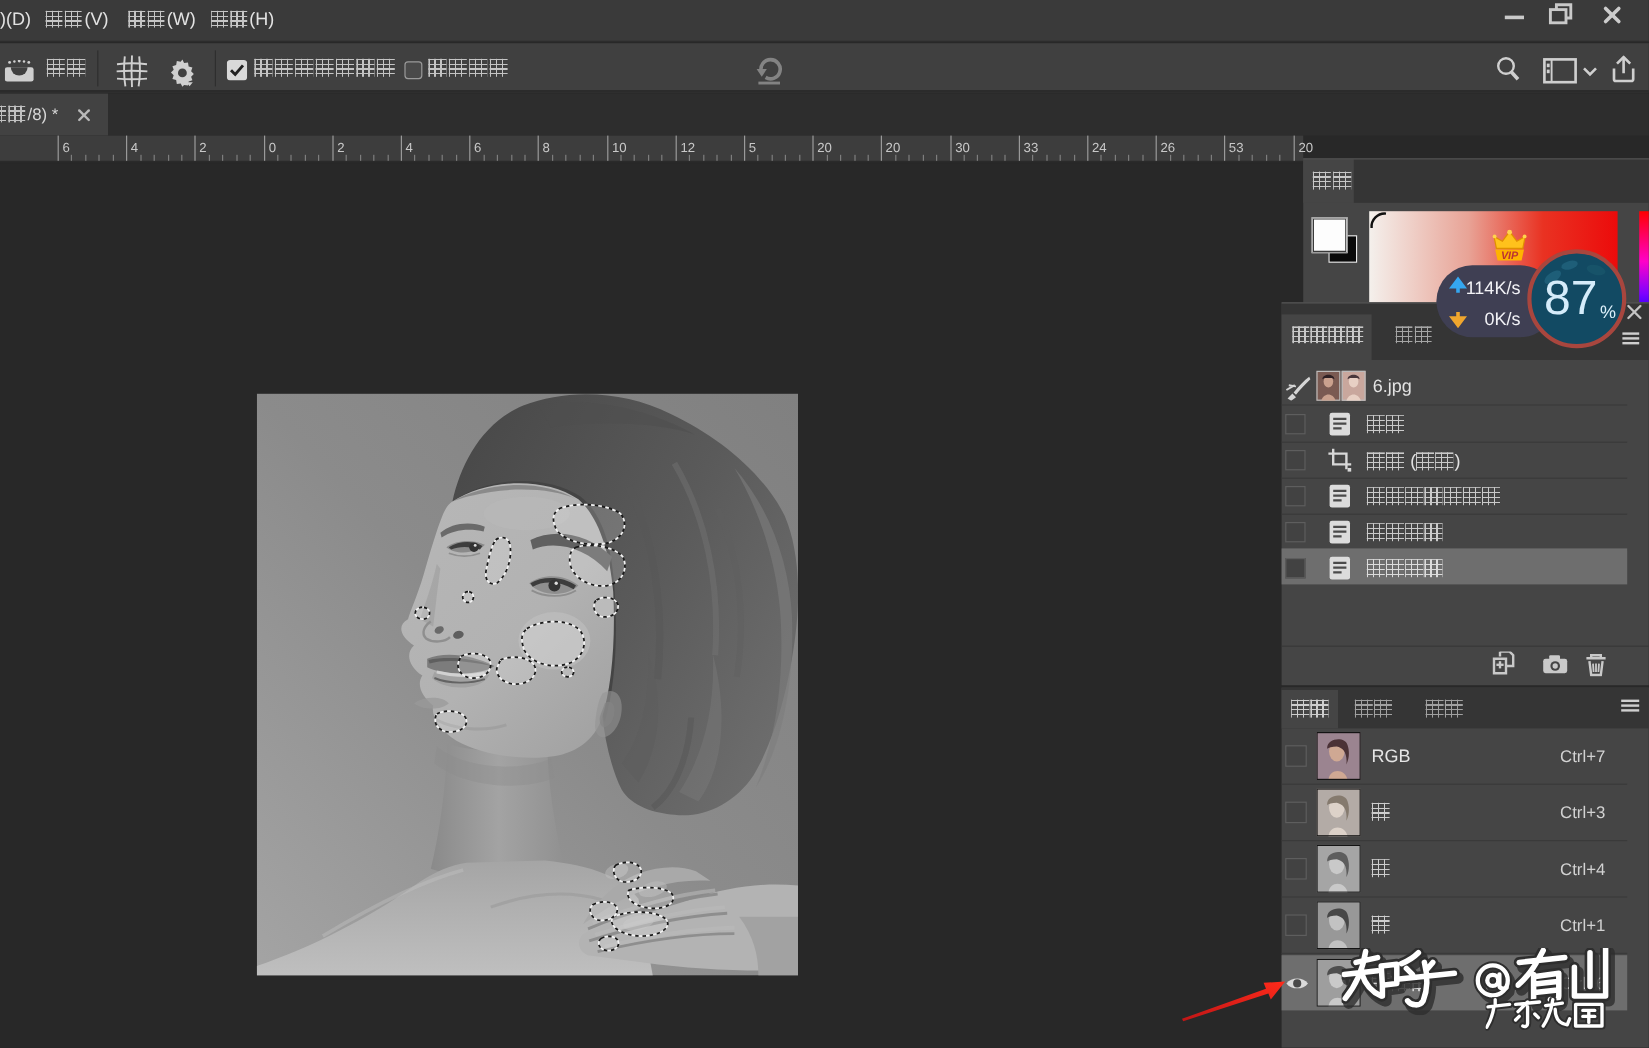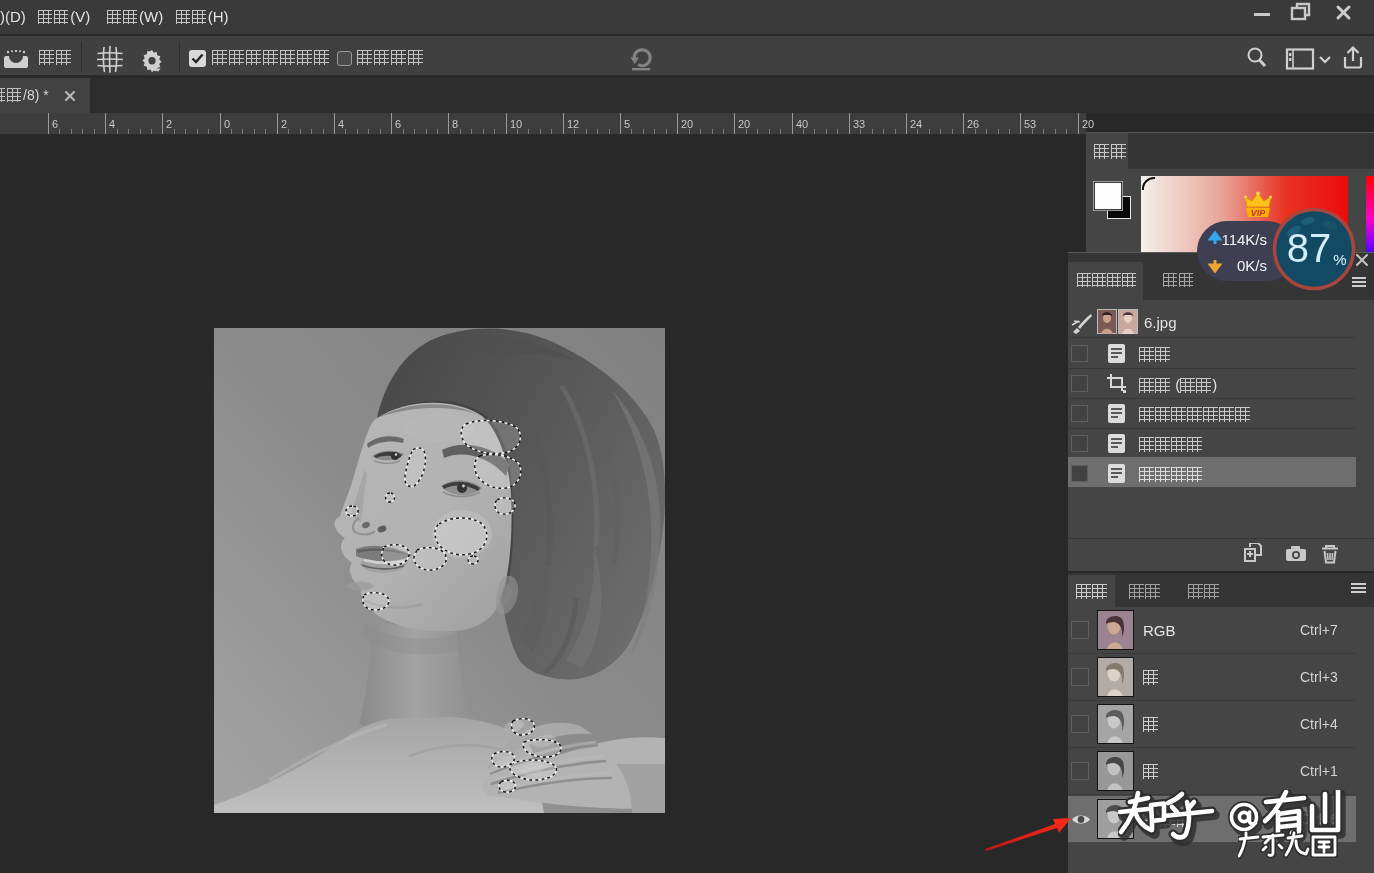--- a/index.html
+++ b/index.html
@@ -163,21 +163,21 @@
     <div class="ab" style="left:700px;top:129px;width:1px;height:5px;background:#7e7e7e;"></div>
     <div class="ab" style="left:712px;top:129px;width:1px;height:5px;background:#7e7e7e;"></div>
     <div class="ab" style="left:723px;top:129px;width:1px;height:5px;background:#7e7e7e;"></div>
     <div class="ab" style="left:734px;top:113px;width:1px;height:21px;background:#9a9a9a;"></div>
     <div class="ab" style="left:738px;top:118px;font-size:11px;color:#c8c8c8;">20</div>
     <div class="ab" style="left:746px;top:129px;width:1px;height:5px;background:#7e7e7e;"></div>
     <div class="ab" style="left:757px;top:129px;width:1px;height:5px;background:#7e7e7e;"></div>
     <div class="ab" style="left:769px;top:129px;width:1px;height:5px;background:#7e7e7e;"></div>
     <div class="ab" style="left:780px;top:129px;width:1px;height:5px;background:#7e7e7e;"></div>
     <div class="ab" style="left:792px;top:113px;width:1px;height:21px;background:#9a9a9a;"></div>
-    <div class="ab" style="left:796px;top:118px;font-size:11px;color:#c8c8c8;">40</div>
+    <div class="ab" style="left:796px;top:118px;font-size:11px;color:#c8c8c8;">30</div>
     <div class="ab" style="left:803px;top:129px;width:1px;height:5px;background:#7e7e7e;"></div>
     <div class="ab" style="left:814px;top:129px;width:1px;height:5px;background:#7e7e7e;"></div>
     <div class="ab" style="left:826px;top:129px;width:1px;height:5px;background:#7e7e7e;"></div>
     <div class="ab" style="left:837px;top:129px;width:1px;height:5px;background:#7e7e7e;"></div>
     <div class="ab" style="left:849px;top:113px;width:1px;height:21px;background:#9a9a9a;"></div>
     <div class="ab" style="left:853px;top:118px;font-size:11px;color:#c8c8c8;">33</div>
     <div class="ab" style="left:860px;top:129px;width:1px;height:5px;background:#7e7e7e;"></div>
     <div class="ab" style="left:872px;top:129px;width:1px;height:5px;background:#7e7e7e;"></div>
     <div class="ab" style="left:883px;top:129px;width:1px;height:5px;background:#7e7e7e;"></div>
     <div class="ab" style="left:895px;top:129px;width:1px;height:5px;background:#7e7e7e;"></div>

